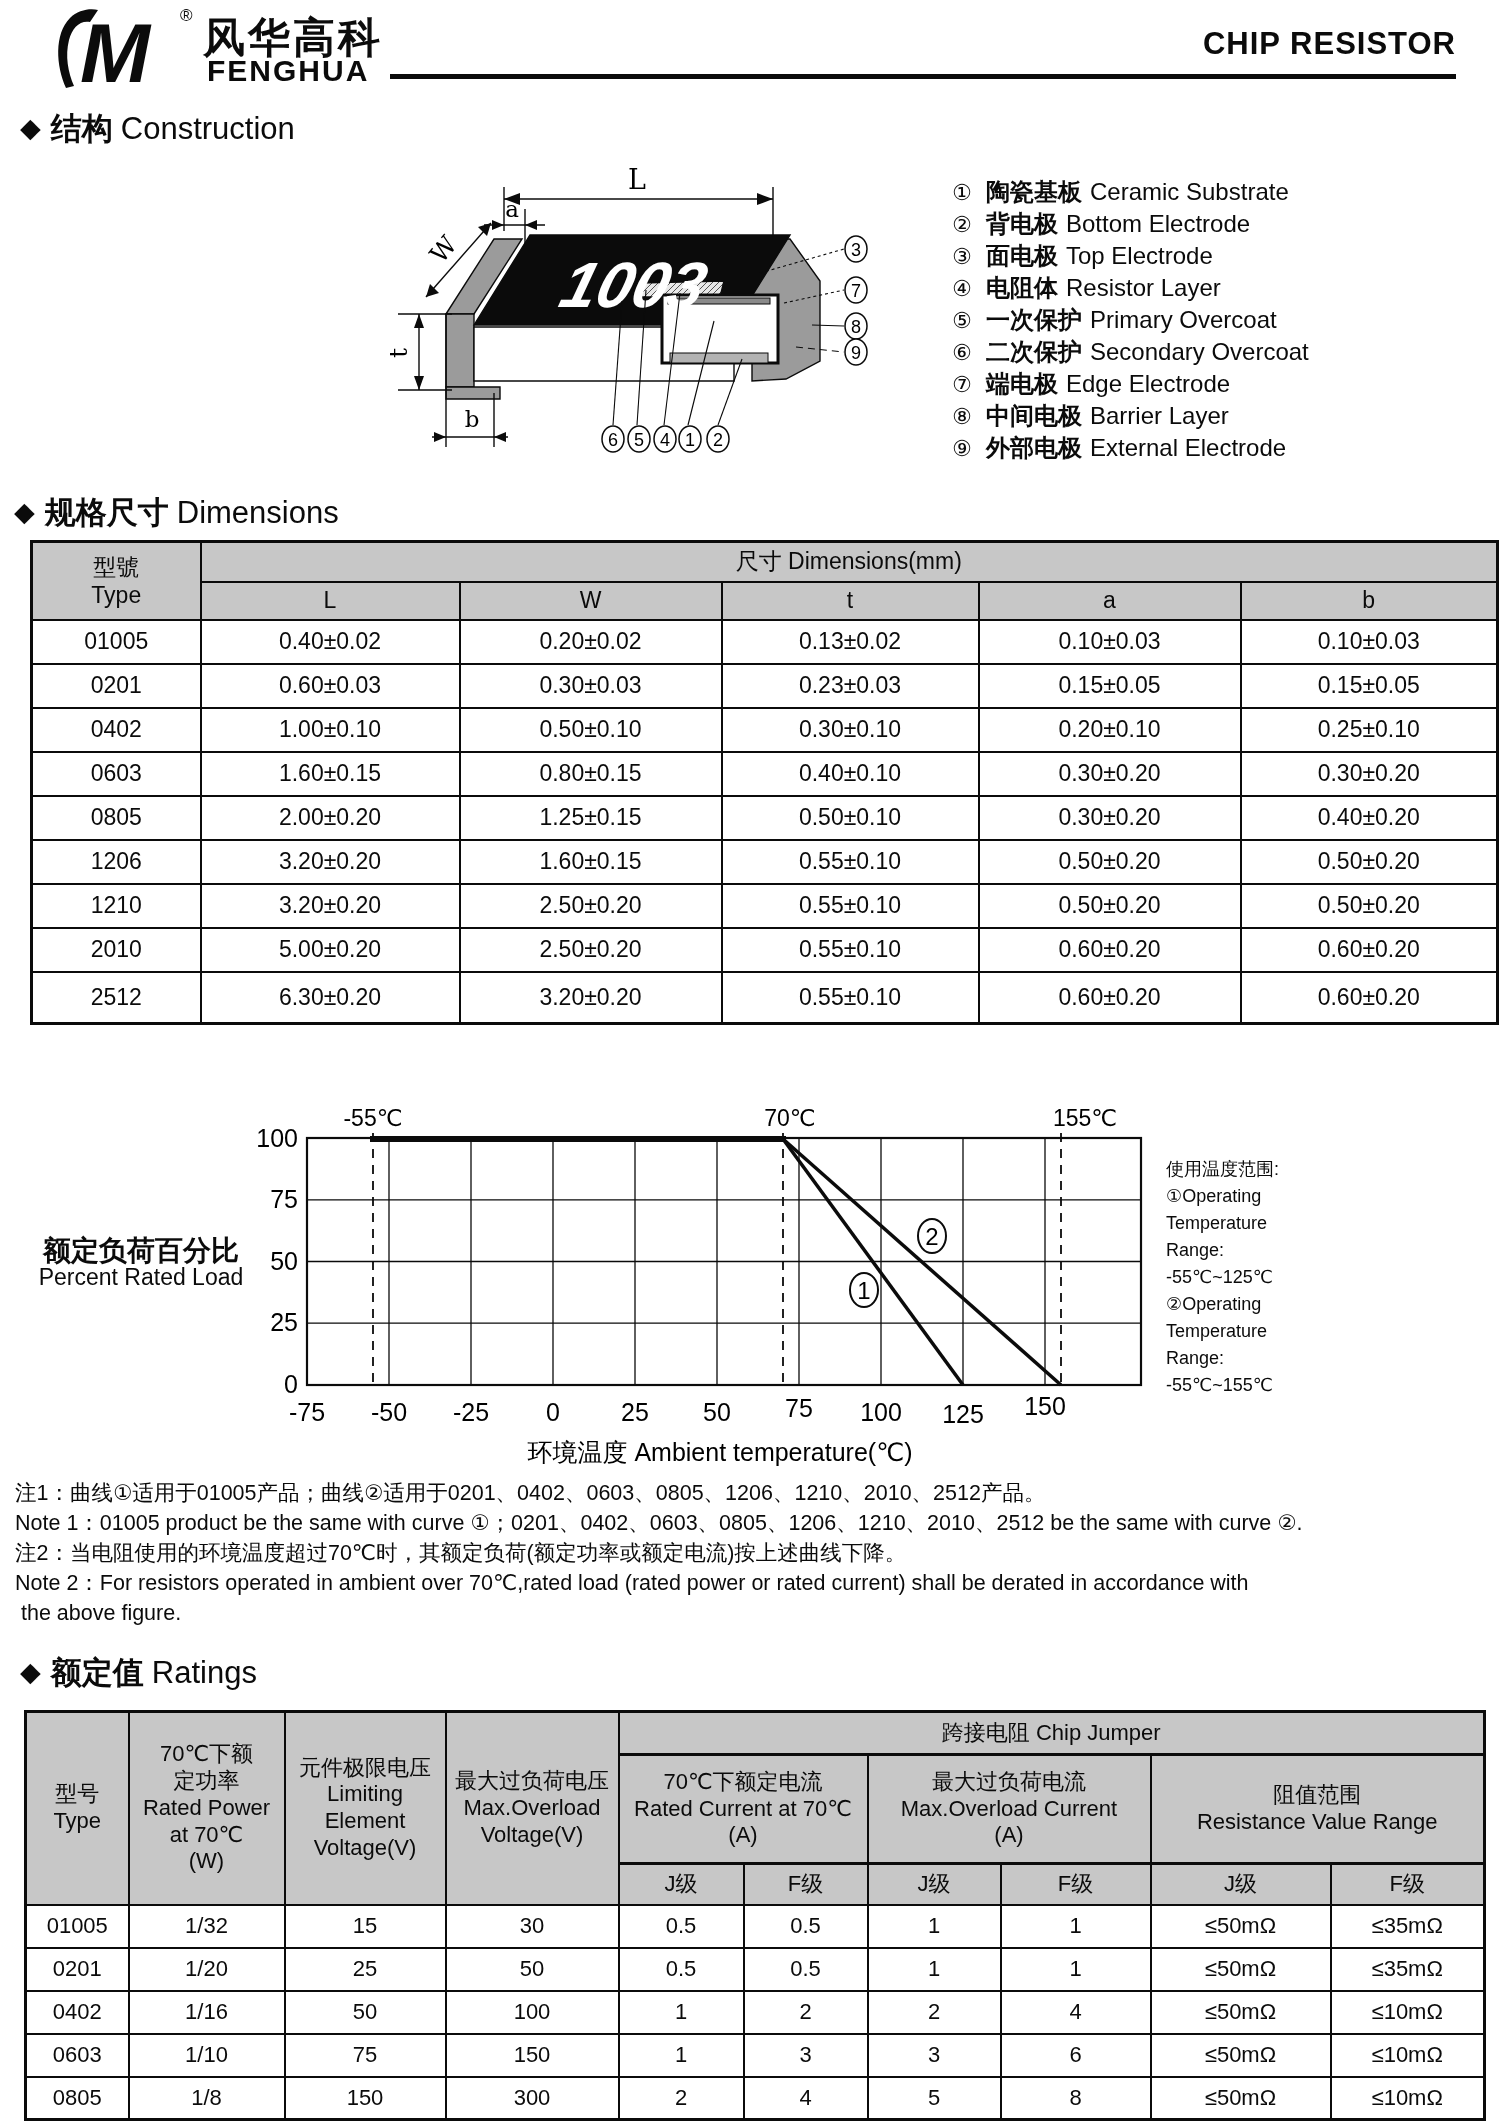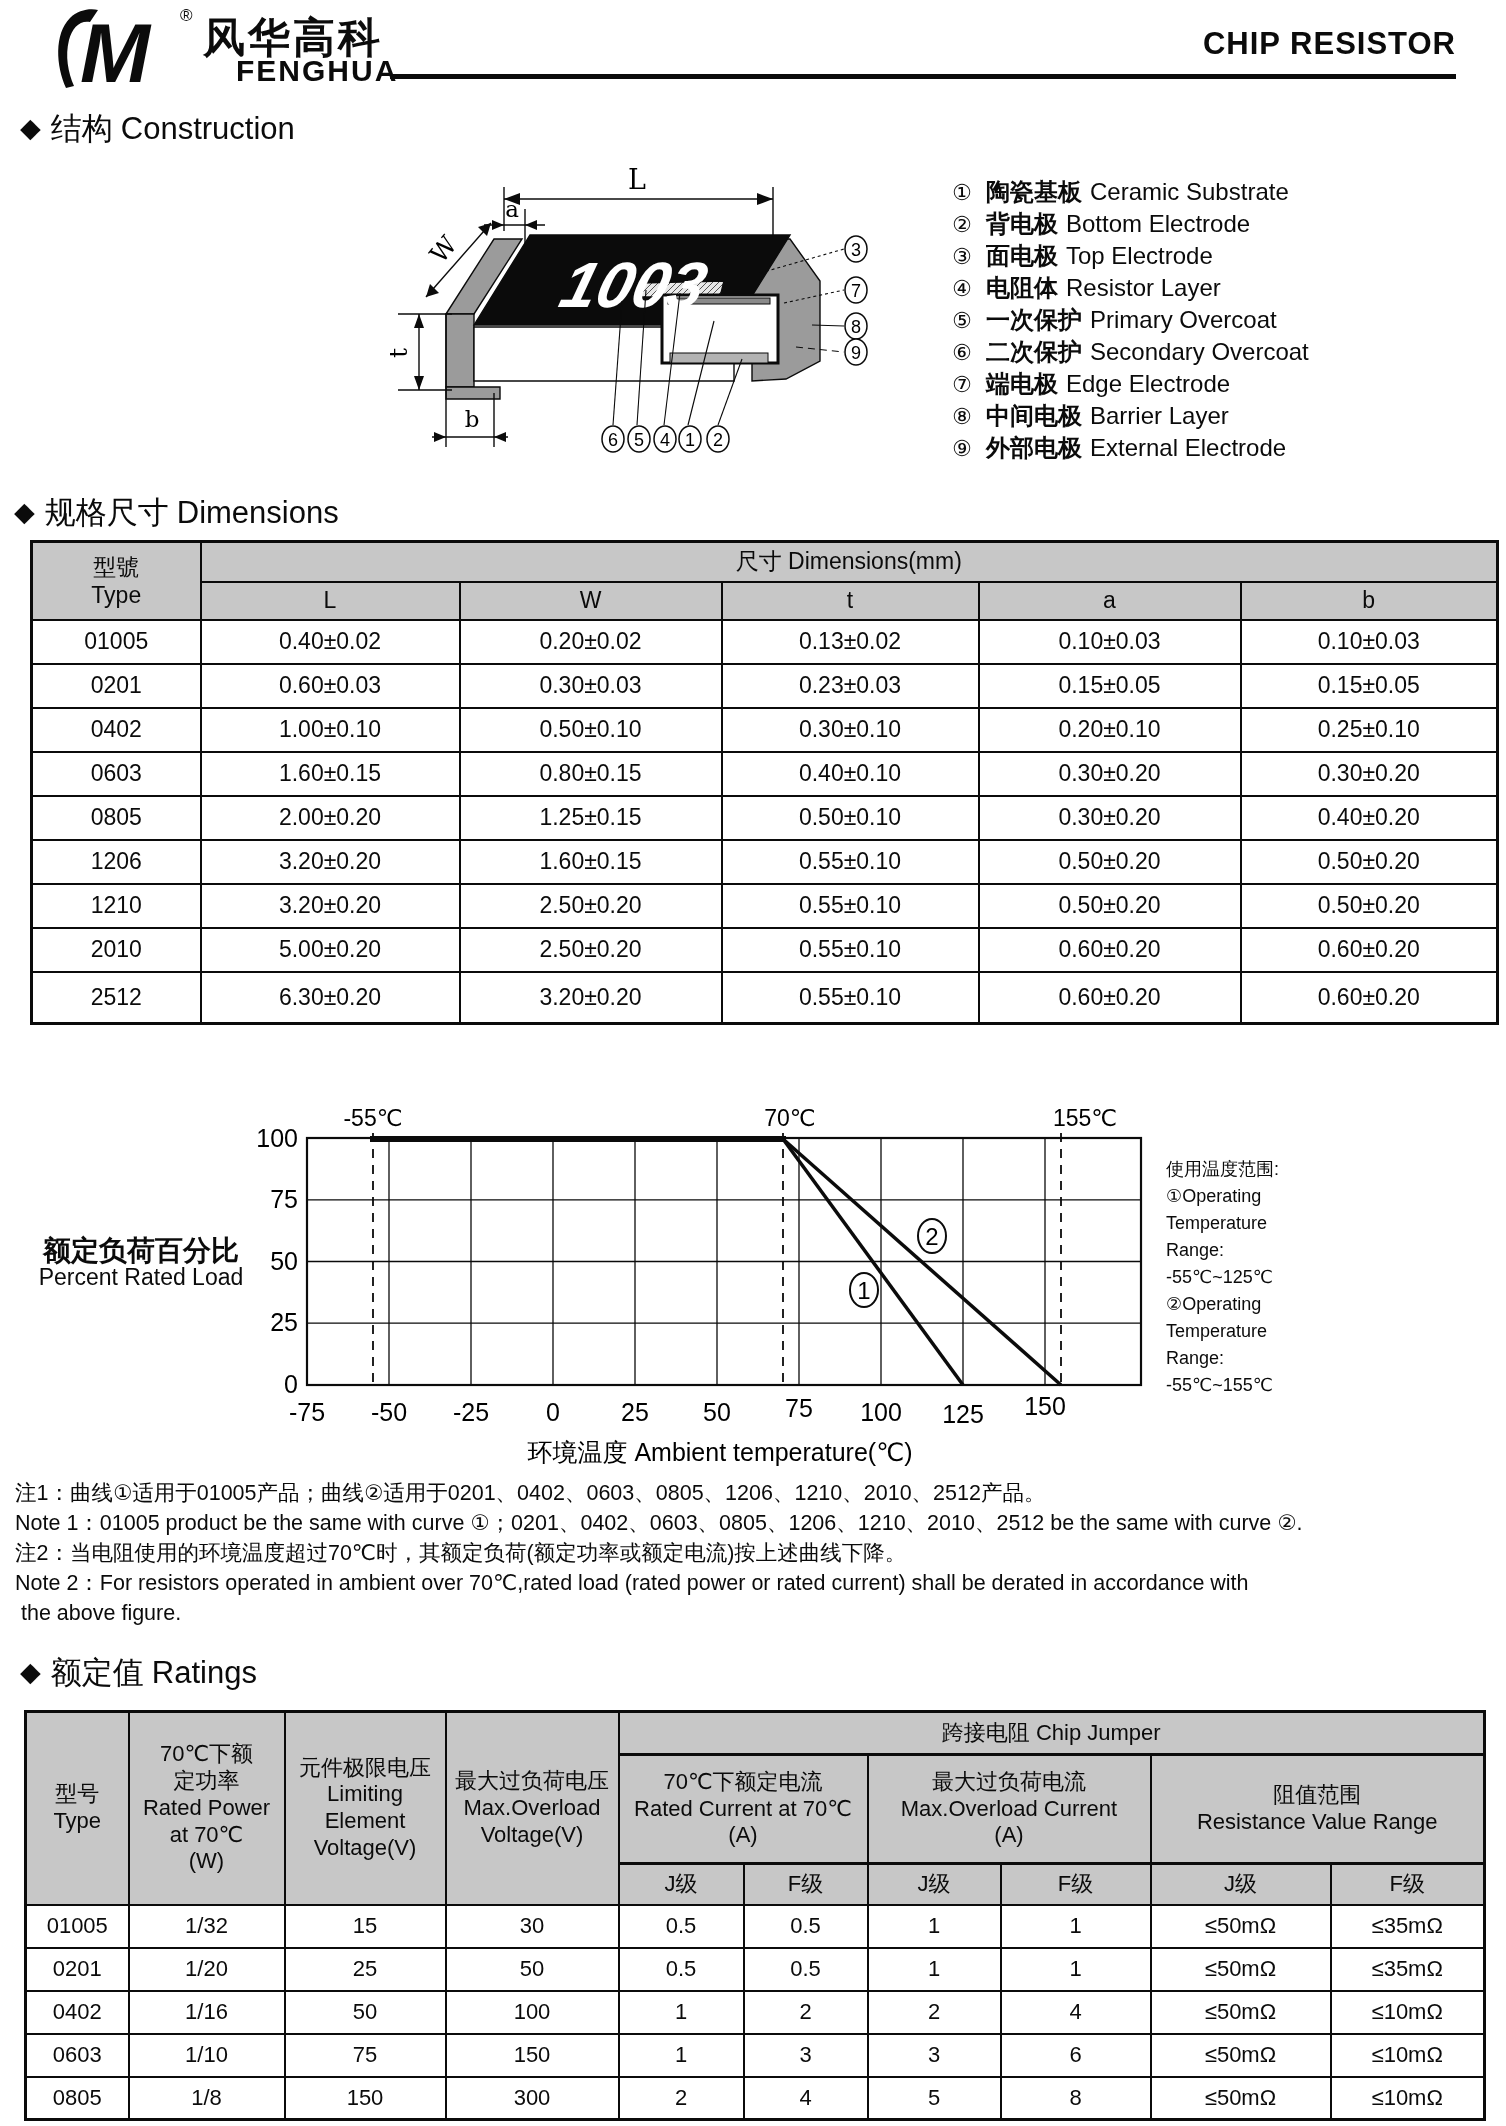--- a/index.html
+++ b/index.html
@@ -4,28 +4,28 @@
 <style>
   html,body{margin:0;padding:0;background:#888;}
   .page{
     position:relative;width:1506px;height:2126px;background:#ffffff;
     font-family:"Liberation Sans","DejaVu Sans",sans-serif;color:#0b0b0b;
     overflow:hidden;margin:0 auto;
   }
   .abs{position:absolute;}
   
   .brand-cn{left:203px;top:10px;font-size:42px;font-weight:bold;letter-spacing:3px;}
-  .brand-en{left:207px;top:54px;font-size:30px;font-weight:bold;letter-spacing:2px;margin-left:29px;}
+  .brand-en{left:207px;top:54px;font-size:30px;font-weight:bold;letter-spacing:2px;}
   .reg{left:180px;top:6px;font-size:17px;}
   .doc-title{left:1156px;top:26px;width:300px;text-align:right;font-size:31px;font-weight:bold;letter-spacing:1px;}
   .header-rule{left:390px;top:74px;width:1066px;height:5px;background:#0b0b0b;}
   
   .sec-title{font-size:31px;white-space:nowrap;}
   .sec-title .dia{font-size:27px;vertical-align:2px;}
-  .sec-title .cn{font-weight:normal;margin-left:10px;margin-top:37px;}
+  .sec-title .cn{font-weight:bold;margin-left:10px;margin-top:37px;}
   .sec-title .en{margin-left:8px;}
   
   .legend{left:952px;top:176px;font-size:24px;line-height:31px;}
   .legend-row{white-space:nowrap;}
   .lg-num{display:inline-block;width:34px;font-size:22px;}
   .lg-cn{font-weight:bold;}
   .lg-en{margin-left:8px;}
   
   table.t{border-collapse:collapse;table-layout:fixed;border:3px solid #0b0b0b;}
   table.t td{border:2px solid #0b0b0b;text-align:center;vertical-align:middle;

